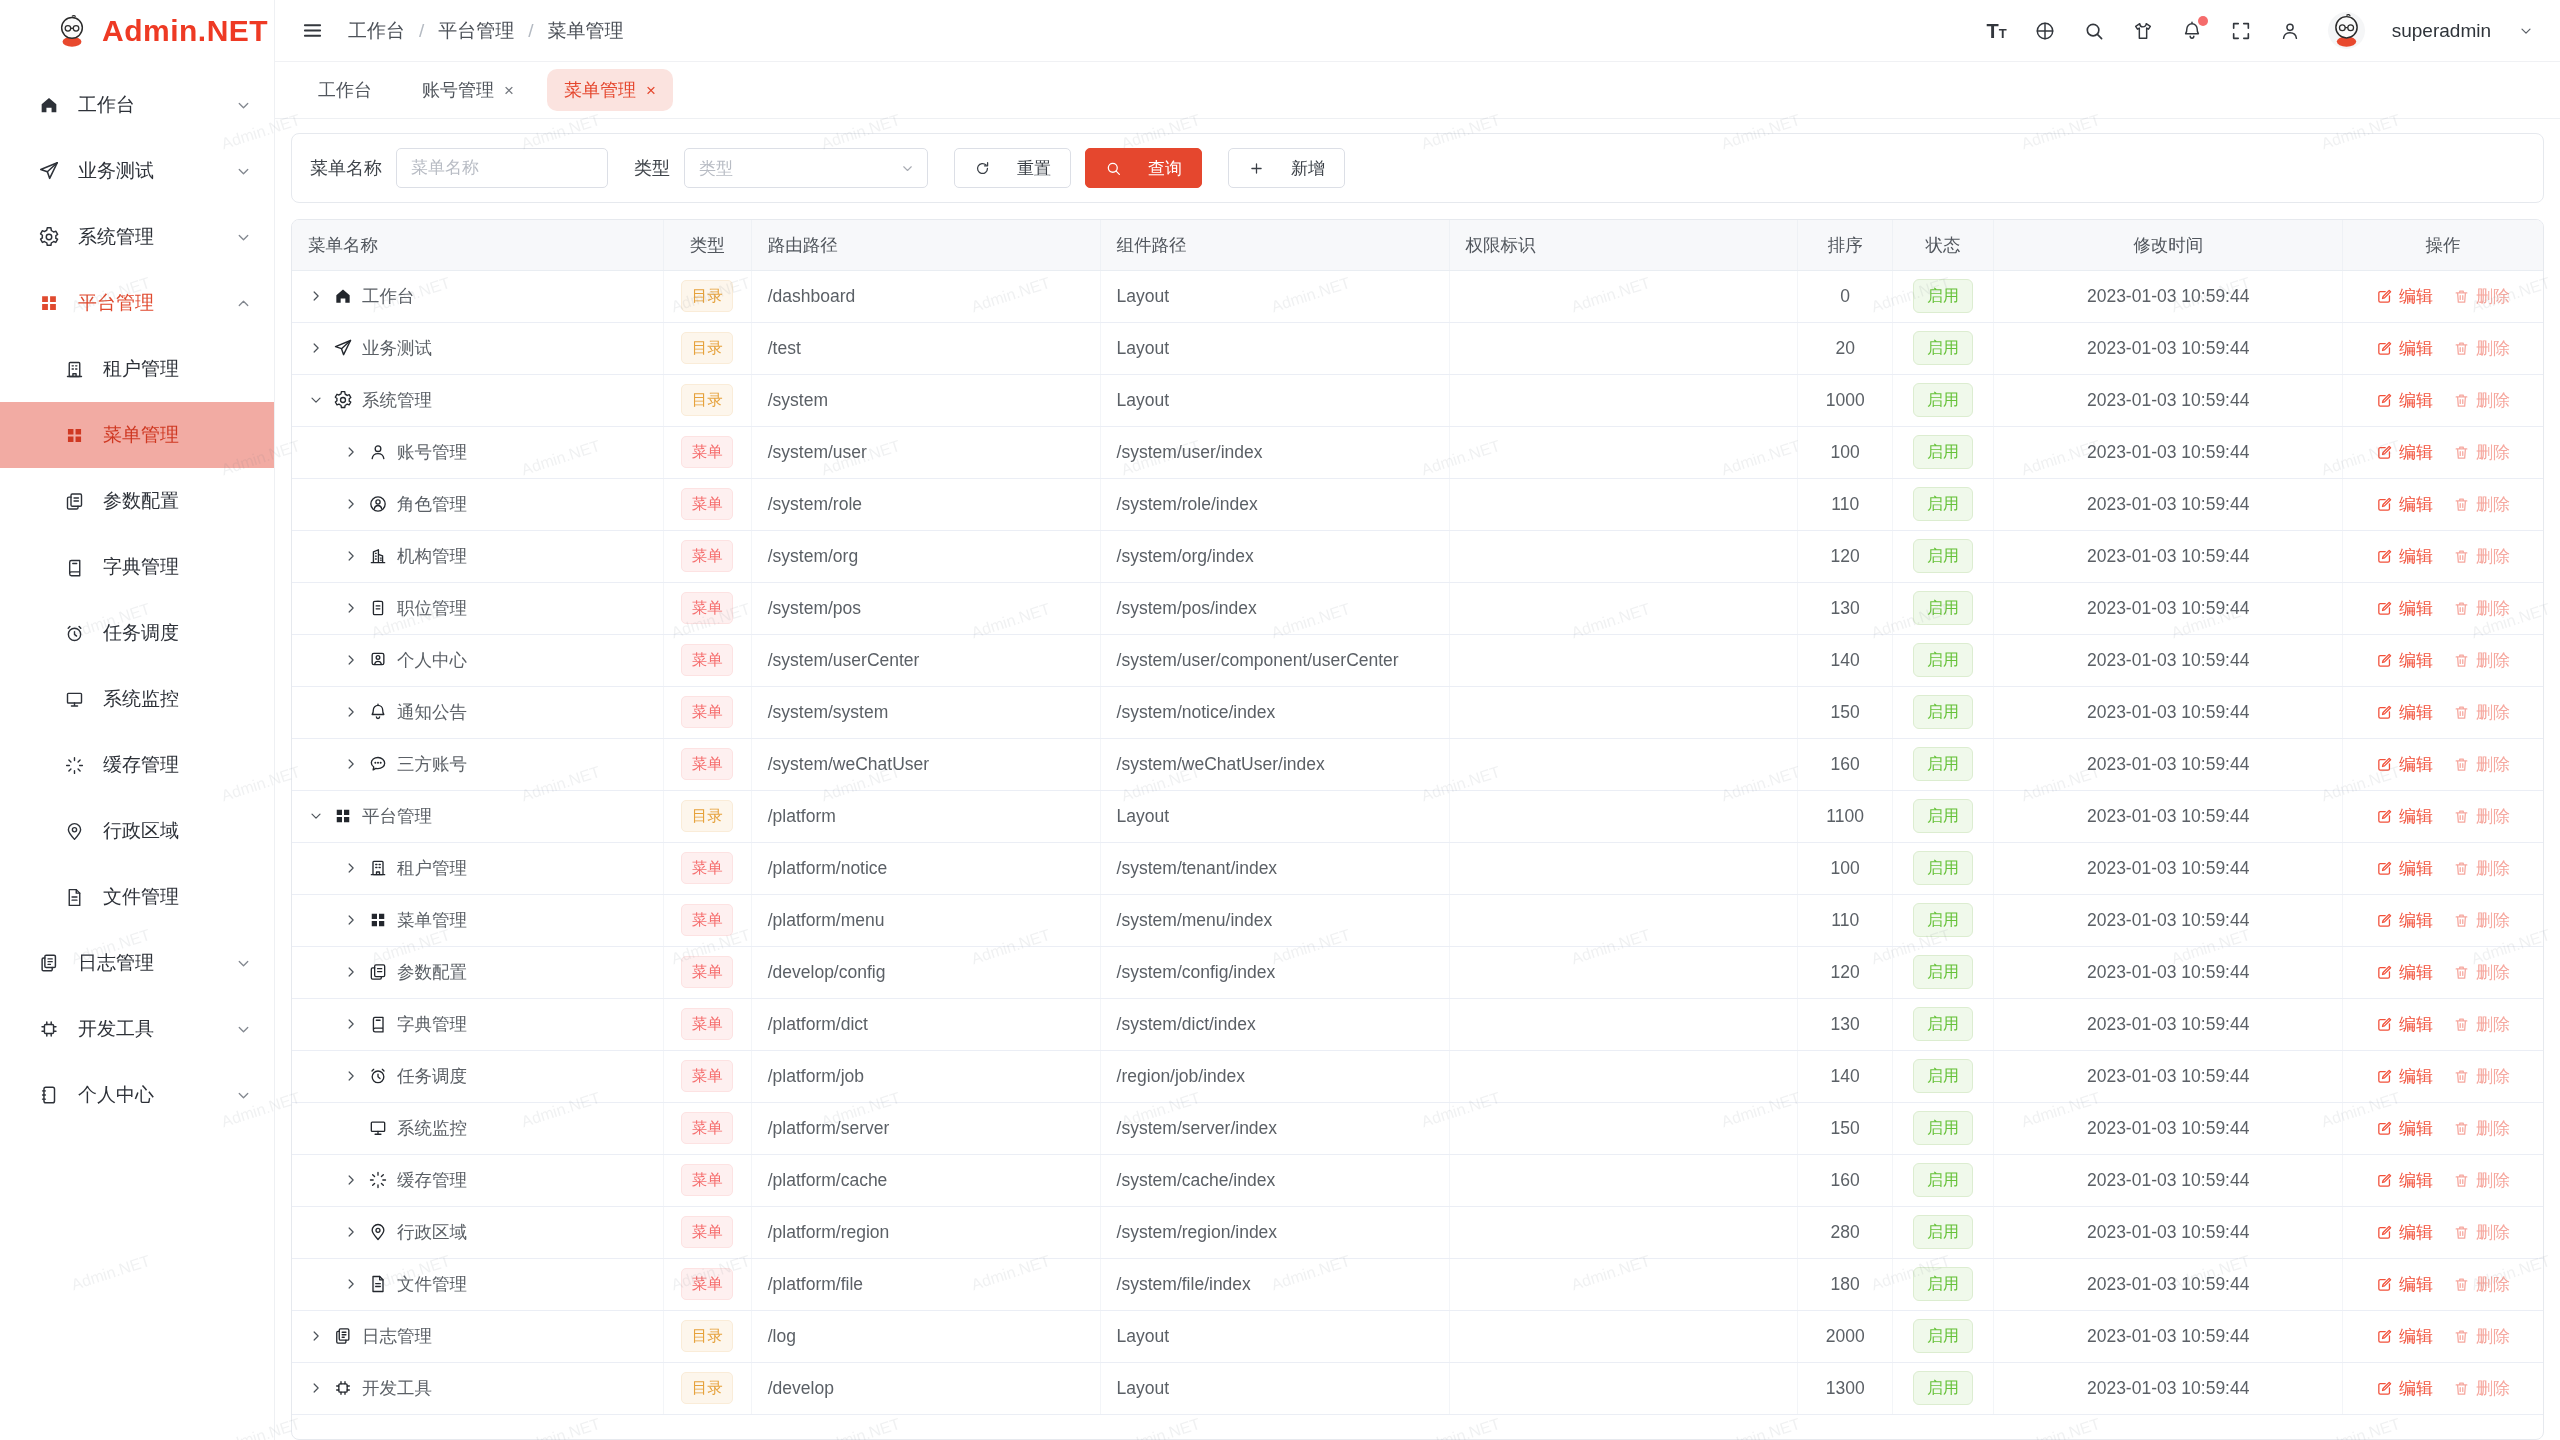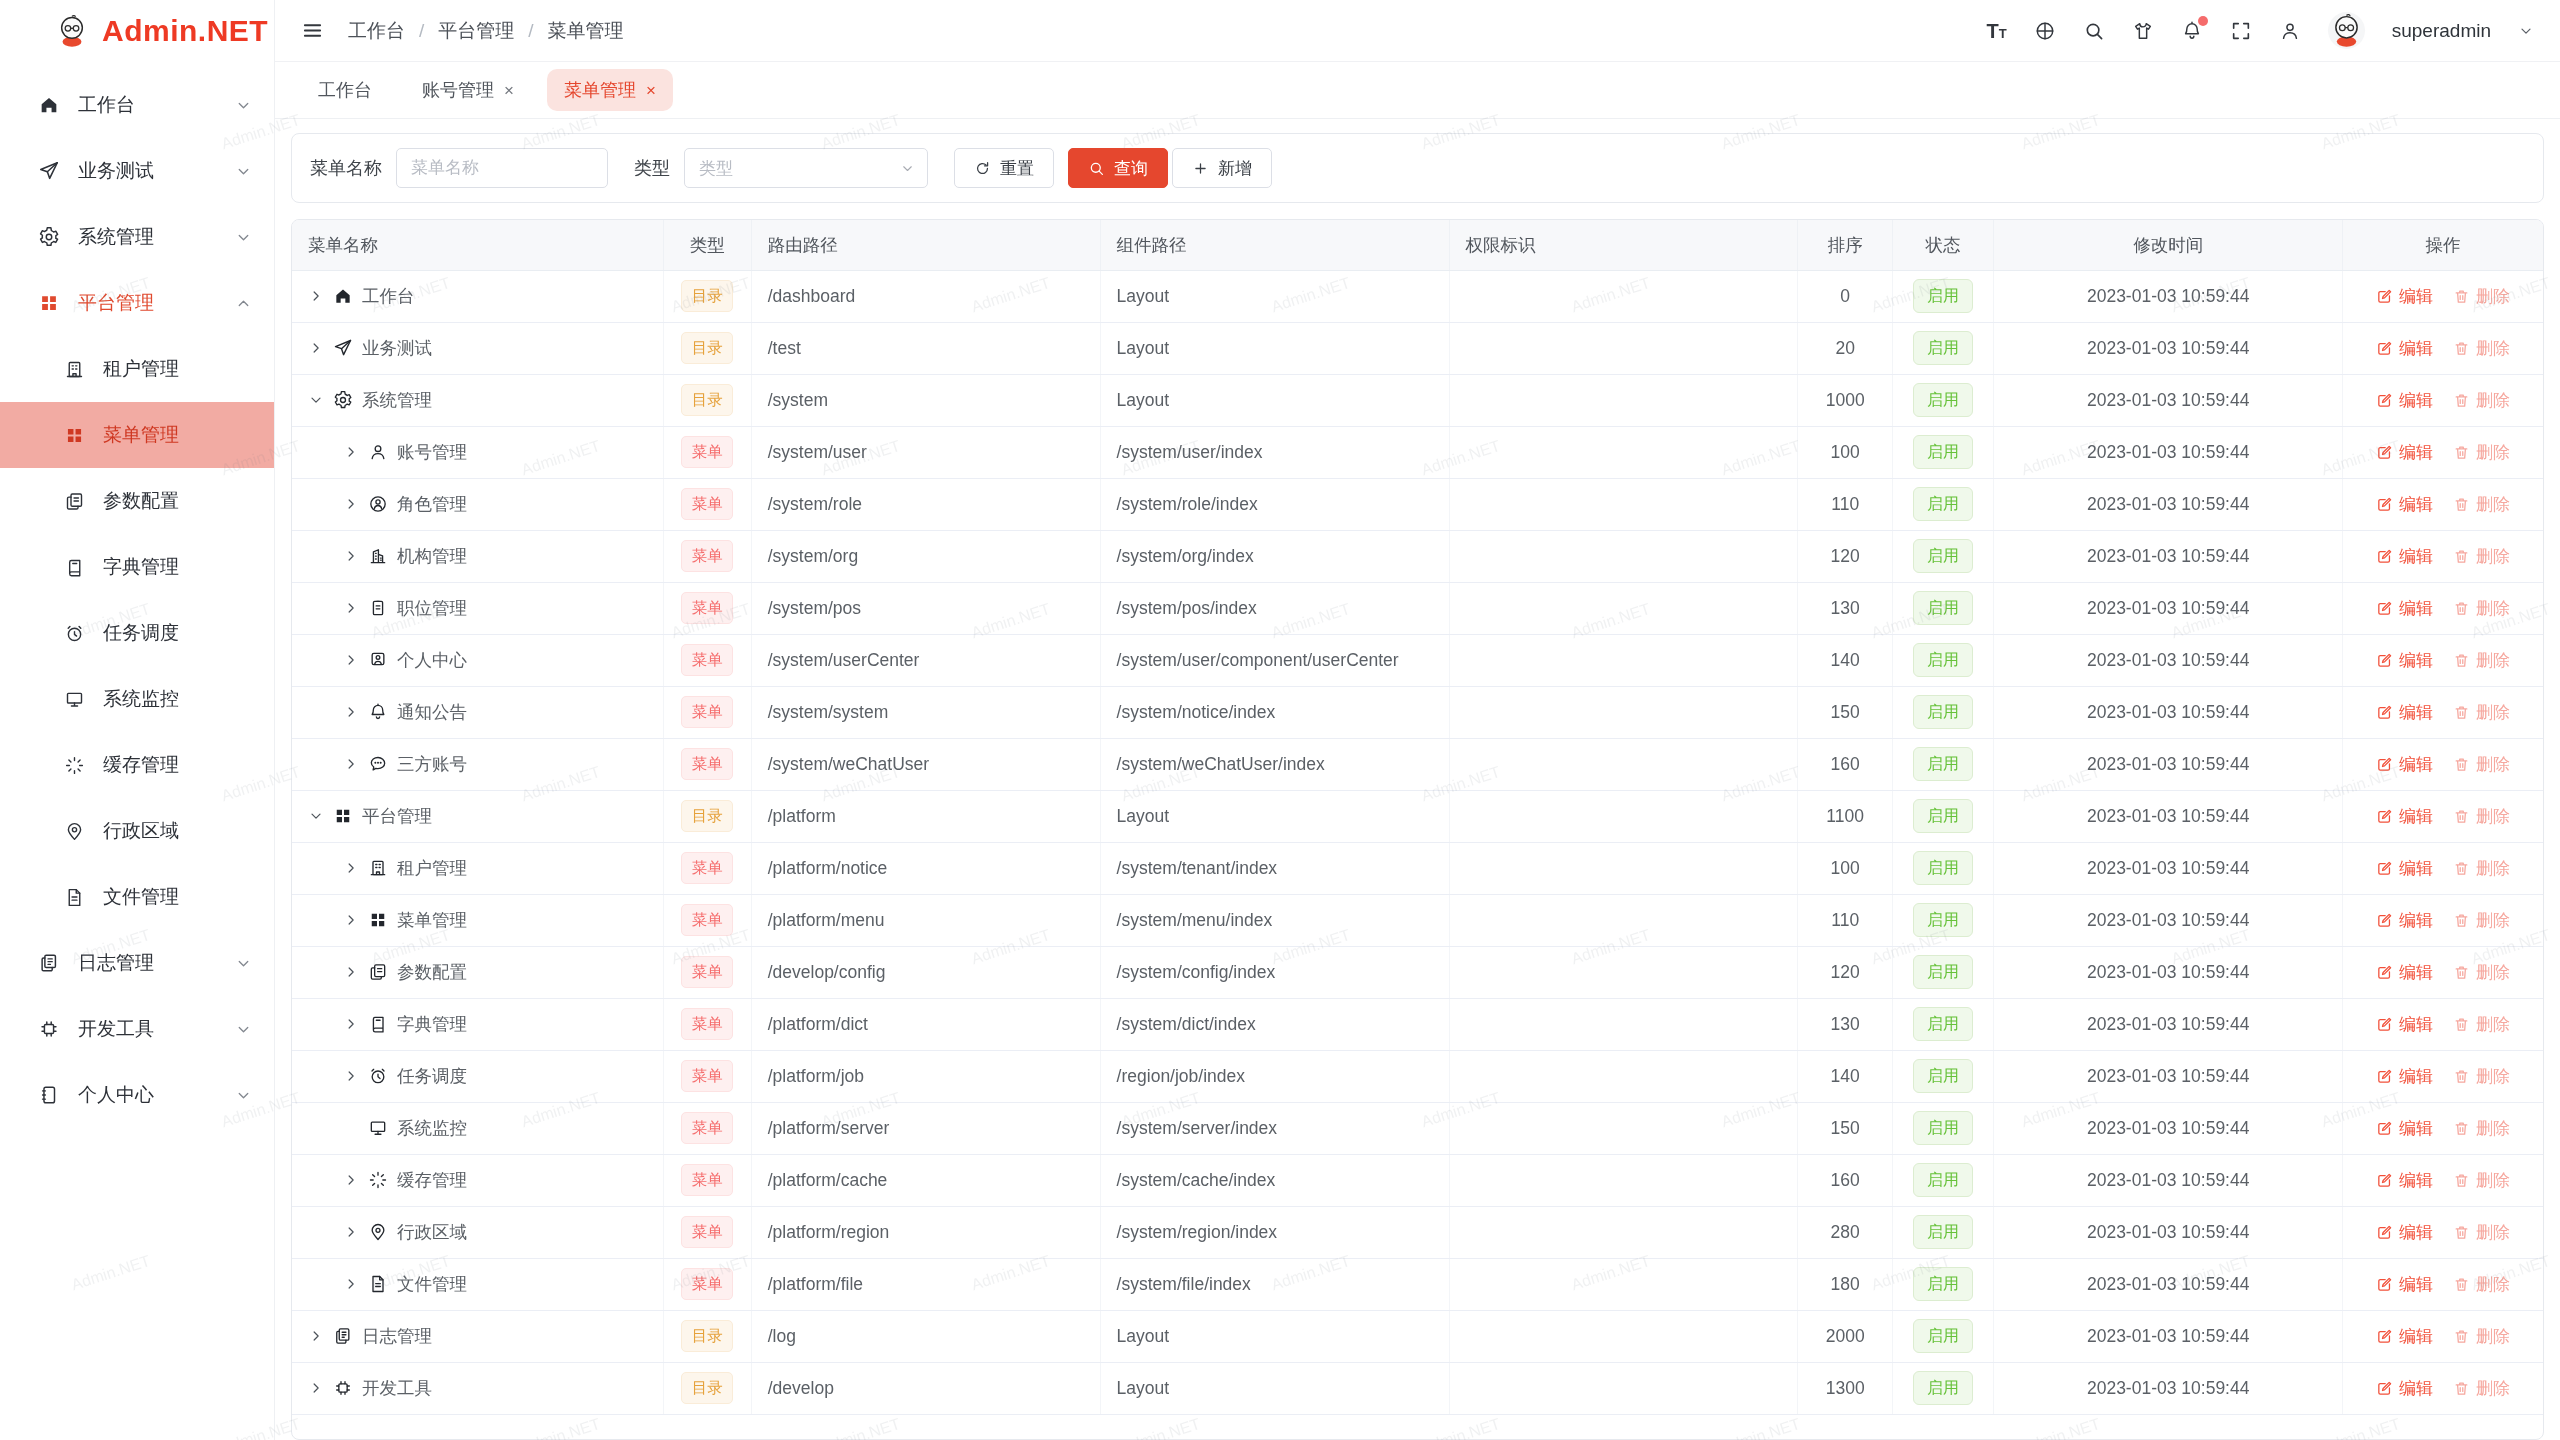--- a/index.html
+++ b/index.html
@@ -53,25 +53,25 @@
   .content{flex:1;padding:14px 16px 0;display:flex;flex-direction:column;gap:16px;min-height:0}
   .card{border:1px solid #e6e9ee;border-radius:8px;background:#fff}
   .filter-card{display:flex;align-items:center;padding:14px 18px}
   .f-label{font-size:18px;color:#3f444a;margin-right:14px}
   .f-input{width:212px;height:40px;border:1px solid #dcdfe6;border-radius:5px;padding:0 14px;font-size:17px;color:#303133;outline:none;box-sizing:border-box}
   .f-input::placeholder{color:#b8bcc4}
   .f-select{width:244px;height:40px;border:1px solid #dcdfe6;border-radius:5px;display:flex;align-items:center;justify-content:space-between;
     padding:0 12px 0 14px;color:#b8bcc4;font-size:17px;box-sizing:border-box;cursor:pointer}
   .f-select .chev{width:15px;height:15px;color:#a8abb2}
   .ml26{margin-left:26px}
-  .btn{height:40px;display:inline-flex;align-items:center;gap:9px;padding:0 19px;border:1px solid #dcdfe6;border-radius:5px;
+  .btn{height:40px;display:inline-flex;align-items:center;gap:26px;padding:0 19px;border:1px solid #dcdfe6;border-radius:5px;
     background:#fff;font-size:17px;color:#3a3f46;cursor:pointer;font-family:inherit}
   .btn svg{width:17px;height:17px}
   .btn.primary{background:#e5472e;border-color:#e5472e;color:#fff;margin-left:14px}
-  .btn.add{margin-left:4px}
+  .btn.add{margin-left:26px}
 
   
   .table-card{flex:1;overflow:hidden}
   table{width:100%;border-collapse:collapse;table-layout:fixed}
   th{height:50px;background:#f7f8fa;font-weight:normal;color:#51565d;font-size:17.5px;text-align:left;
      padding:0 16px;border-bottom:1px solid #e9edf2;border-right:1px solid #eef1f5;box-sizing:border-box;white-space:nowrap}
   td{height:52px;font-size:17.5px;color:#5b6066;padding:0 16px;border-bottom:1px solid #ebeef5;
      border-right:1px solid #f3f5f8;box-sizing:border-box;white-space:nowrap;overflow:hidden}
   th:last-child,td:last-child{border-right:none}
   th.ctr,td.ctr{text-align:center}

